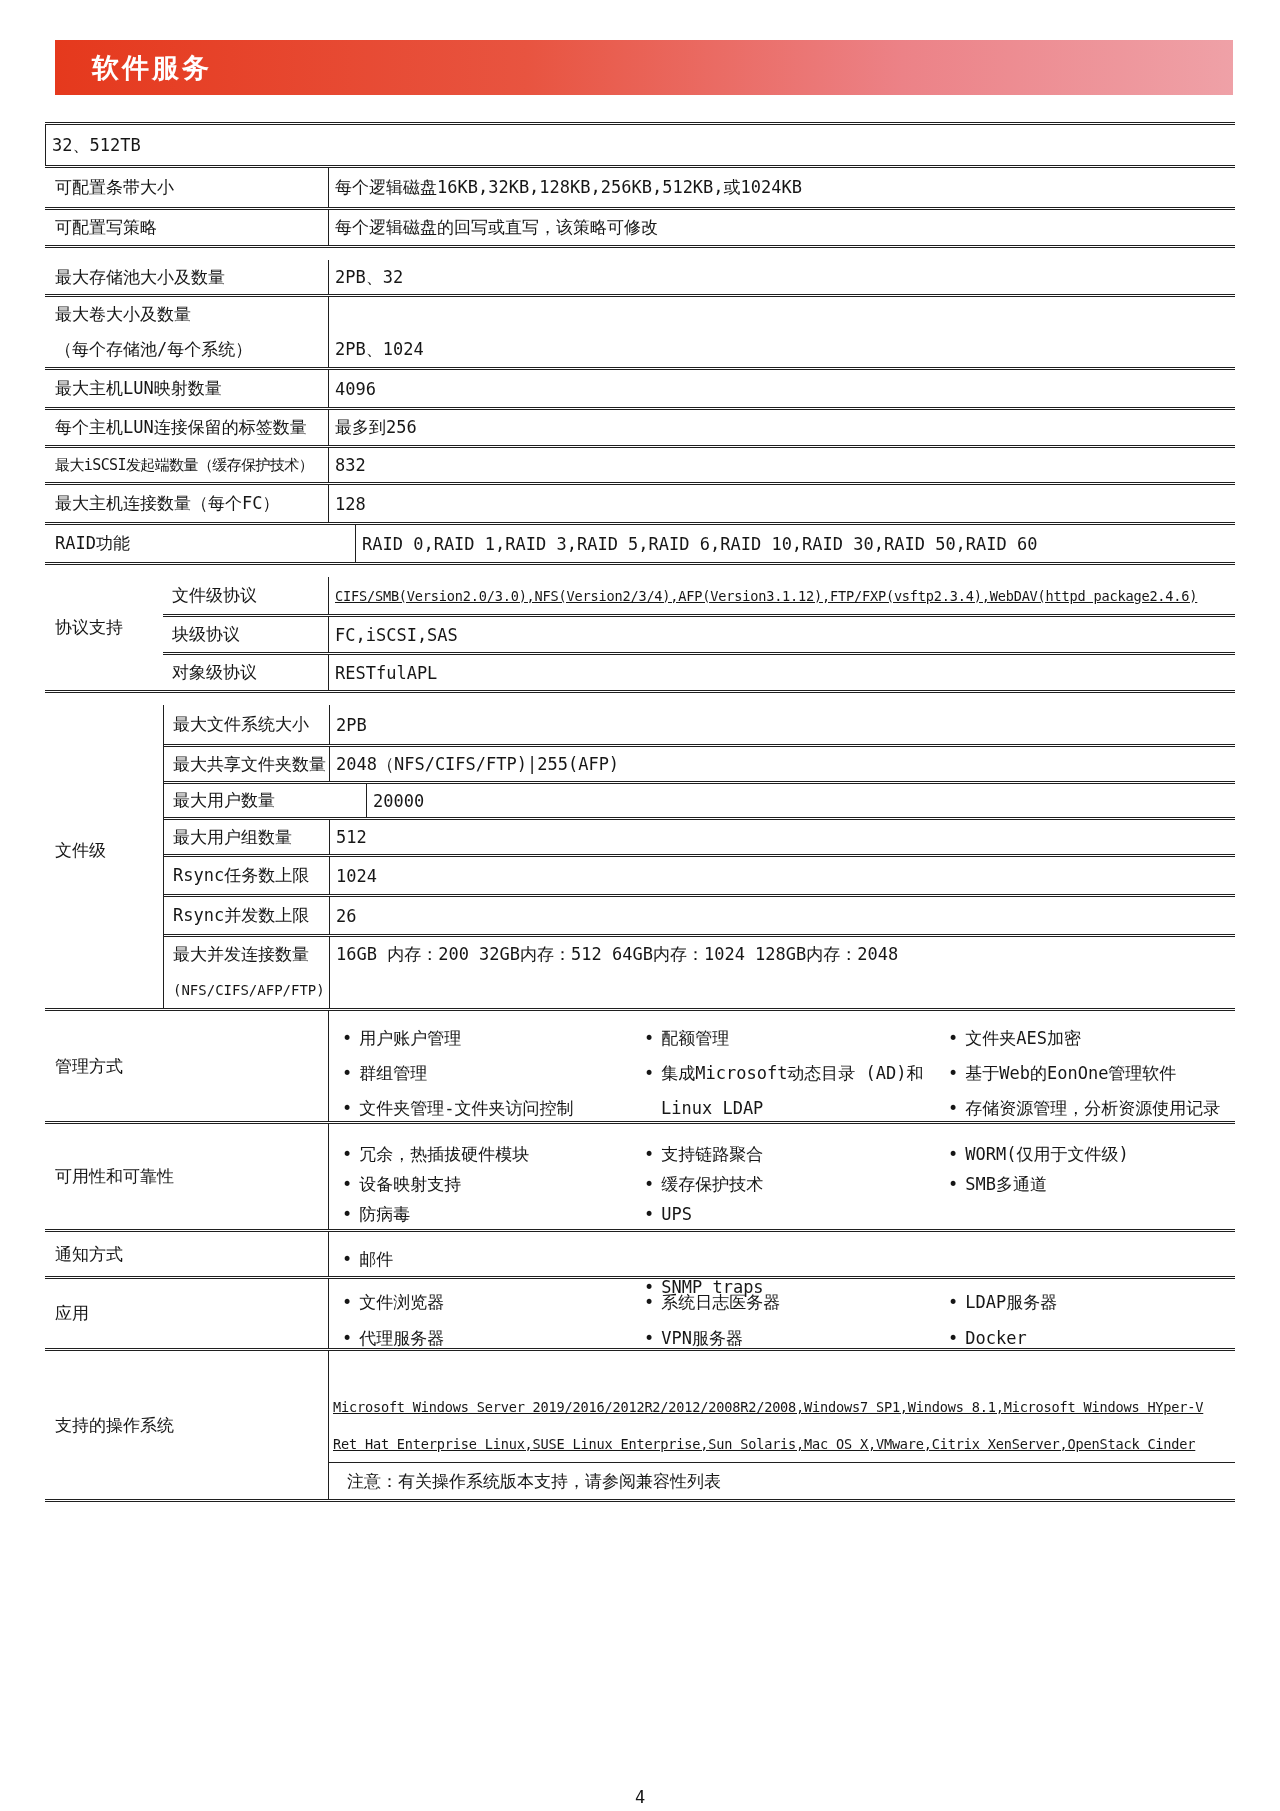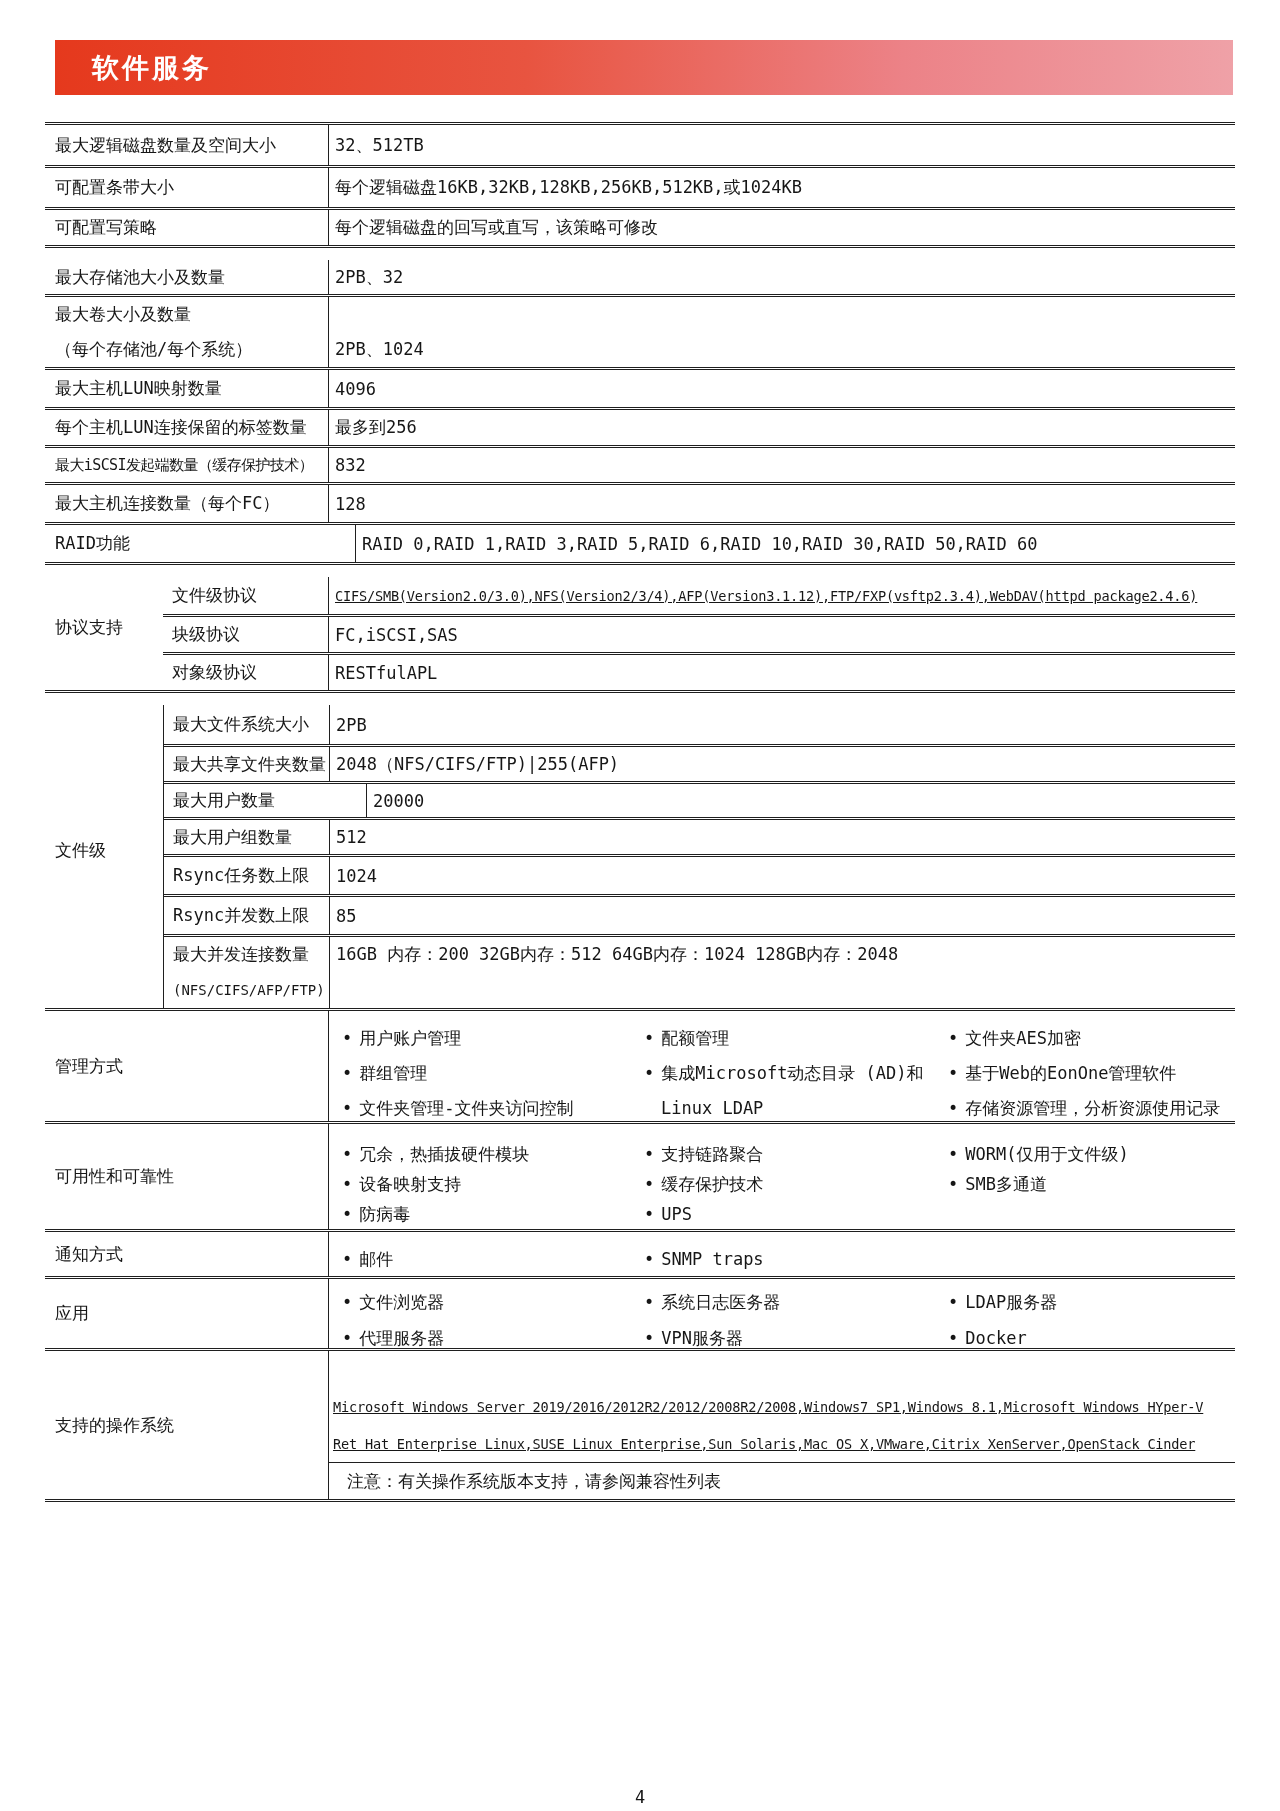--- a/index.html
+++ b/index.html
@@ -90,23 +90,20 @@
 </style>
 </head>
 <body>
 
 <div class="banner">
   <span class="banner-title">软件服务</span>
 </div>
 
 <div class="table">
     <div class="row" style="height: 43px;">
-      <div class="lbl">
-        <span>最大逻辑磁盘数量及空间大小</span>
-      </div>
       <div class="val">
         <span>32、512TB</span>
       </div>
     </div>
     <div class="row" style="height: 42px;">
       <div class="lbl">
         <span>可配置条带大小</span>
       </div>
       <div class="val">
         <span>每个逻辑磁盘16KB,32KB,128KB,256KB,512KB,或1024KB</span>
@@ -258,21 +255,21 @@
           </div>
           <div class="val">
             <span>1024</span>
           </div>
         </div>
         <div class="g-row" style="height: 40px;">
           <div class="g-sublbl">
             <span>Rsync并发数上限</span>
           </div>
           <div class="val">
-            <span>85</span>
+            <span>26</span>
           </div>
         </div>
         <div class="g-row" style="height: 71px; border-bottom: none;">
           <div class="g-sublbl slots">
             <div class="slot">
               <span>最大并发连接数量</span>
             </div>
             <div class="slot">
               <span class="latin-sub">(NFS/CIFS/AFP/FTP)</span>
             </div>
@@ -330,21 +327,21 @@
       </div>
     </div>
     <div class="row" style="height: 47px;">
       <div class="lbl">
         <span>通知方式</span>
       </div>
       <div class="b-val" style="padding-top: 12px;">
         <div class="b-col c0" style="line-height: 30px;">
           <div class="b-item"><span class="bullet">•</span><span>邮件</span></div>
         </div>
-        <div class="b-col c1" style="line-height: 30px;">
+        <div class="b-col c1" style="line-height: 30px; margin-top: 28px;">
           <div class="b-item"><span class="bullet">•</span><span>SNMP traps</span></div>
         </div>
         <div class="b-col c2" style="line-height: 30px;"></div>
       </div>
     </div>
     <div class="row" style="height: 72px;">
       <div class="lbl">
         <span>应用</span>
       </div>
       <div class="b-val" style="padding-top: 5px;">

